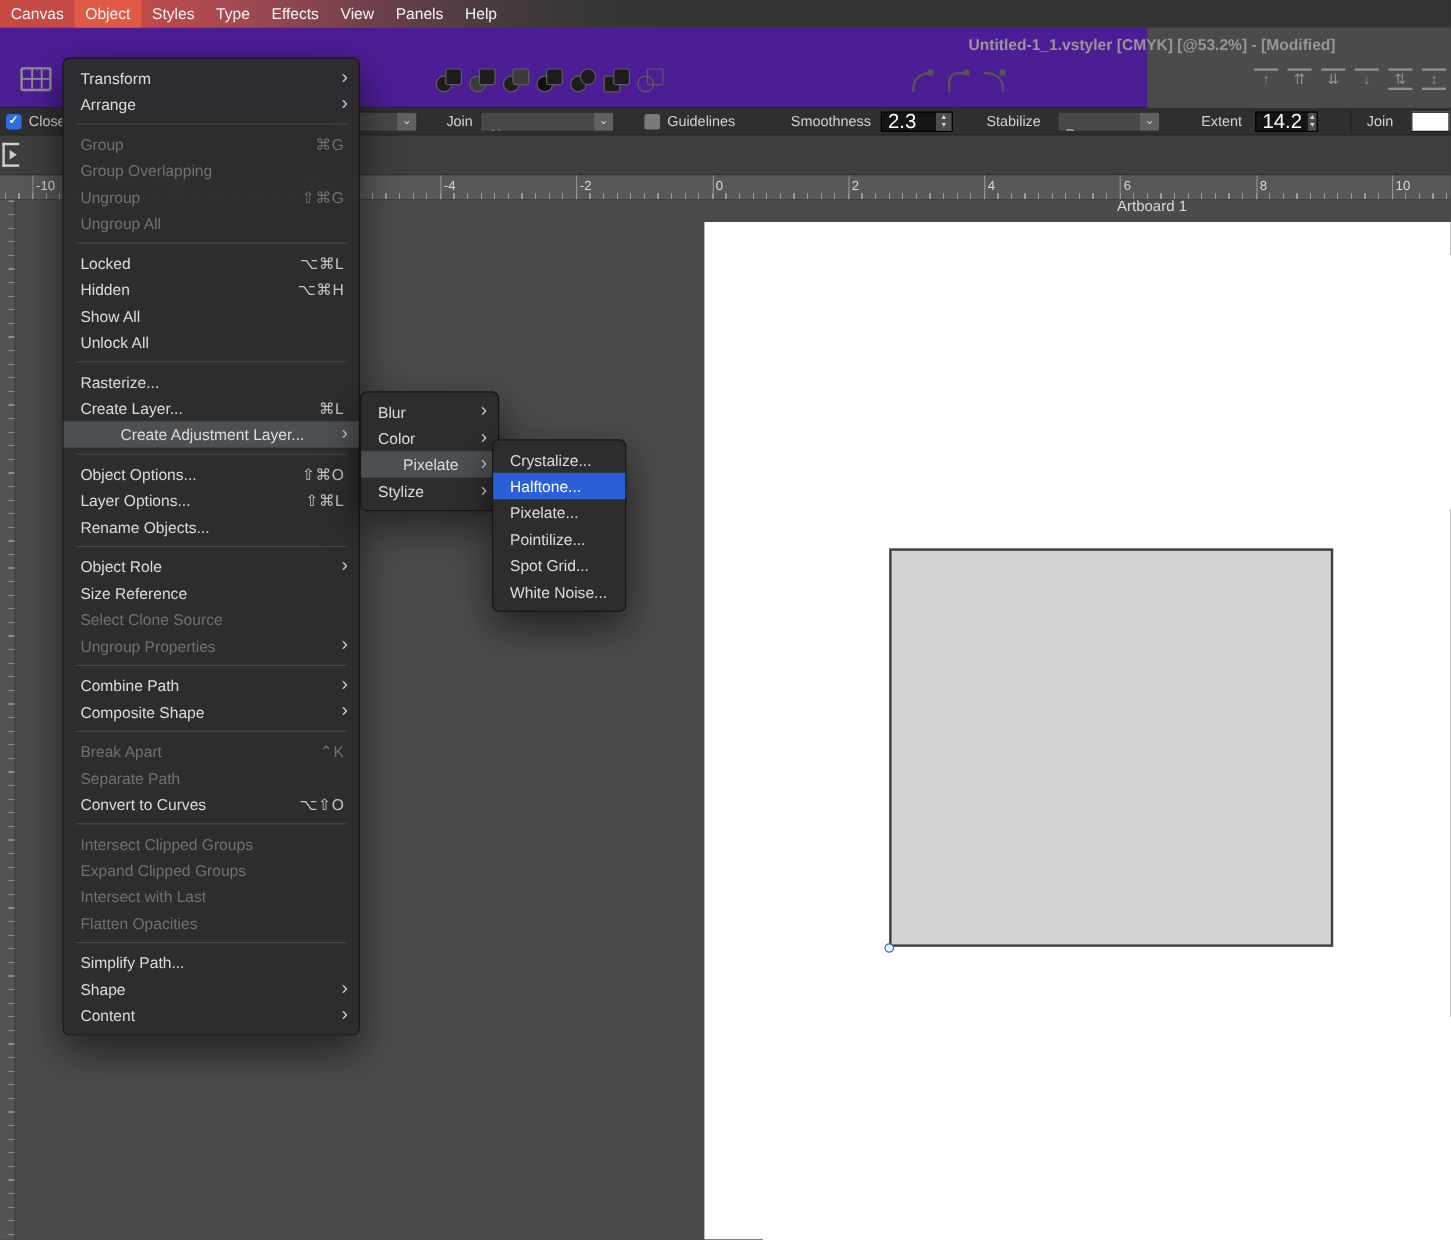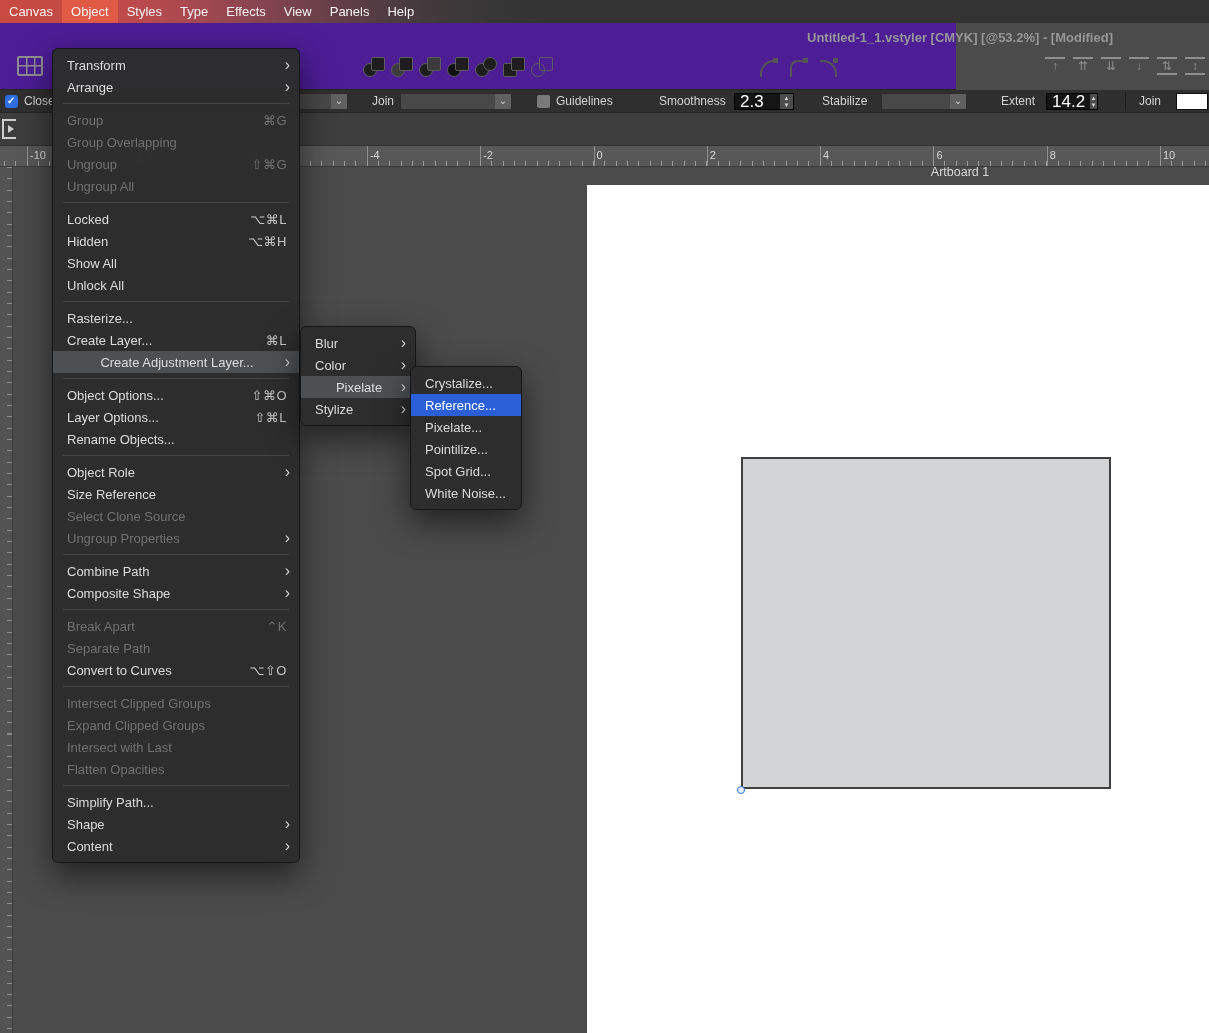--- a/index.html
+++ b/index.html
@@ -369,21 +369,21 @@
       <div class="menu-item">
         <span class="mi-label">Stylize</span>
         <span class="mi-arrow">›</span>
       </div>
     </div>
   <div id="submenu-pixelate" class="menu-panel">
       <div class="menu-item">
         <span class="mi-label">Crystalize...</span>
       </div>
       <div class="menu-item hl-blue">
-        <span class="mi-label">Reference...</span>
+        <span class="mi-label">Halftone...</span>
       </div>
       <div class="menu-item">
         <span class="mi-label">Pixelate...</span>
       </div>
       <div class="menu-item">
         <span class="mi-label">Pointilize...</span>
       </div>
       <div class="menu-item">
         <span class="mi-label">Spot Grid...</span>
       </div>

